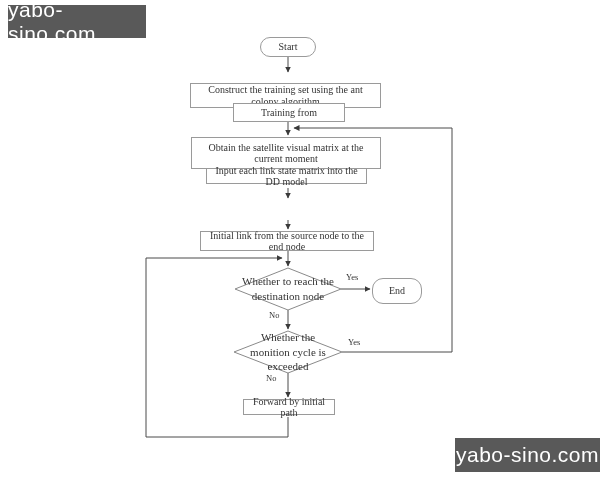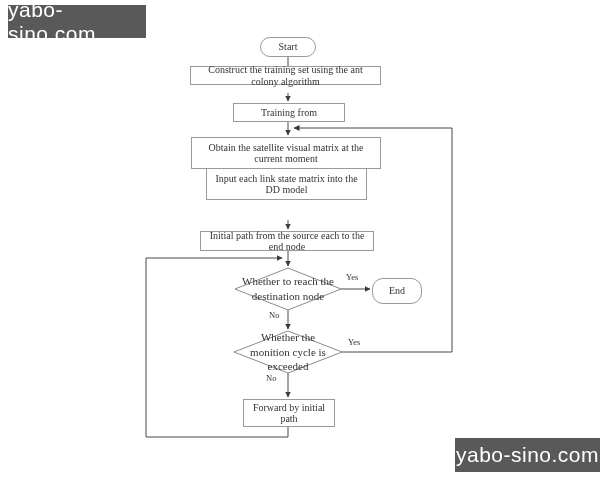--- a/index.html
+++ b/index.html
@@ -74,54 +74,54 @@
 
       <polygon points="288,268 341,289 288,310 235,289" fill="#ffffff" stroke="#8a8a8a"></polygon>
       <polygon points="288,331 342,352 288,373 234,352" fill="#ffffff" stroke="#8a8a8a"></polygon>
     </g>
   </svg>
 
   <div class="node stadium" style="left:260px;top:37px;width:56px;height:20px;">
     <span>Start</span>
   </div>
 
-  <div class="node" style="left:190px;top:66px;width:191px;height:19px;font-family:Liberation Serif, serif;">
+  <div class="node" style="left:190px;top:83px;width:191px;height:25px;font-family:Liberation Serif, serif;">
     <span>Construct the training set using the ant colony algorithm</span>
   </div>
 
   <div class="node" style="left:233px;top:103px;width:112px;height:19px;">
     <span>Training from</span>
   </div>
 
   <div class="node" style="left:191px;top:137px;width:190px;height:32px;">
     <span>Obtain the satellite visual matrix at the current moment</span>
   </div>
 
-  <div class="node" style="left:206px;top:168px;width:161px;height:32px;">
+  <div class="node" style="left:206px;top:168px;width:161px;height:16px;">
     <span>Input each link state matrix into the DD model</span>
   </div>
 
 
   <div class="node" style="left:200px;top:231px;width:174px;height:20px;">
-    <span>Initial path from the source each to the end node</span>
+    <span>Initial link from the source node to the end node</span>
   </div>
 
   <div class="diamond-text" style="left:240px;top:273px;width:96px;height:32px;">
     <span>Whether to reach the destination node</span>
   </div>
 
   <div class="diamond-text" style="left:240px;top:336px;width:96px;height:32px;">
     <span>Whether the monition cycle is exceeded</span>
   </div>
 
   <div class="node stadium" style="left:372px;top:278px;width:50px;height:26px;">
     <span>End</span>
   </div>
 
-  <div class="node" style="left:243px;top:399px;width:92px;height:28px;">
+  <div class="node" style="left:243px;top:399px;width:92px;height:16px;">
     <span>Forward by initial path</span>
   </div>
 
   <div class="edge-label" style="left:346px;top:272px;">Yes</div>
   <div class="edge-label" style="left:269px;top:310px;">No</div>
   <div class="edge-label" style="left:348px;top:337px;">Yes</div>
   <div class="edge-label" style="left:266px;top:373px;">No</div>
 
   <div class="watermark" style="left:8px;top:5px;width:138px;height:33px;">yabo-sino.com</div>
   <div class="watermark" style="left:455px;top:438px;width:145px;height:34px;">yabo-sino.com</div>

